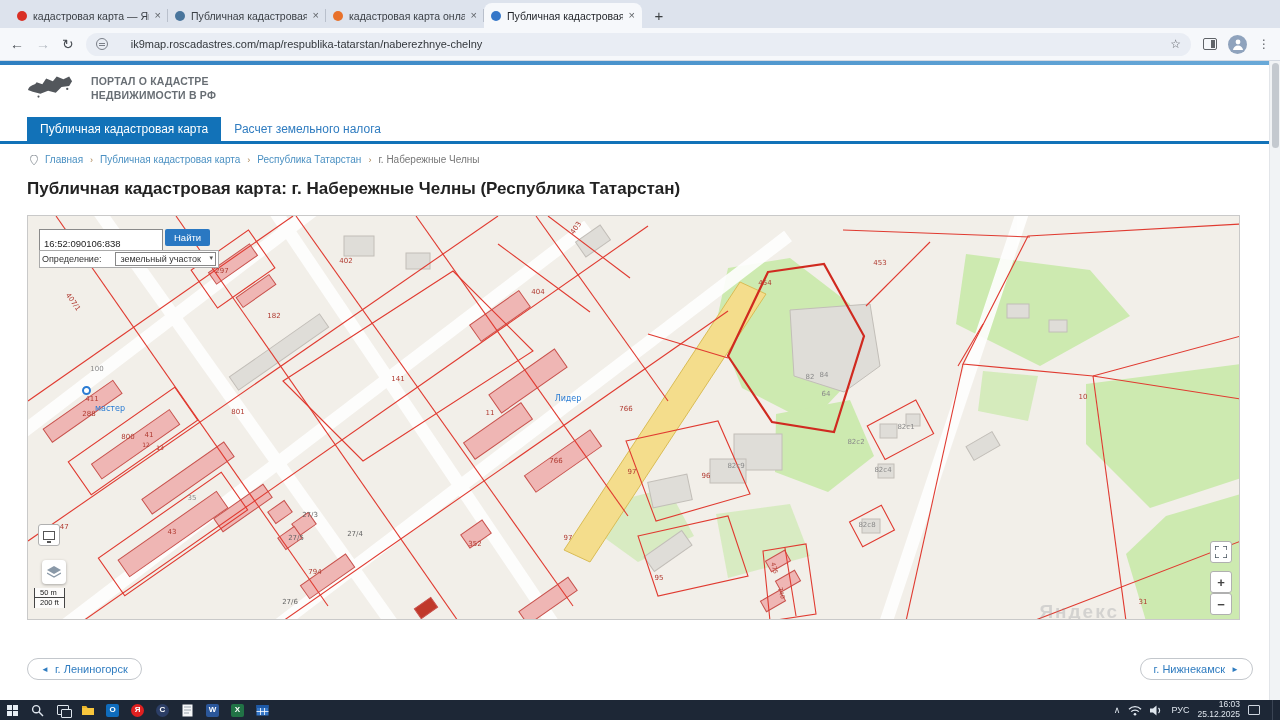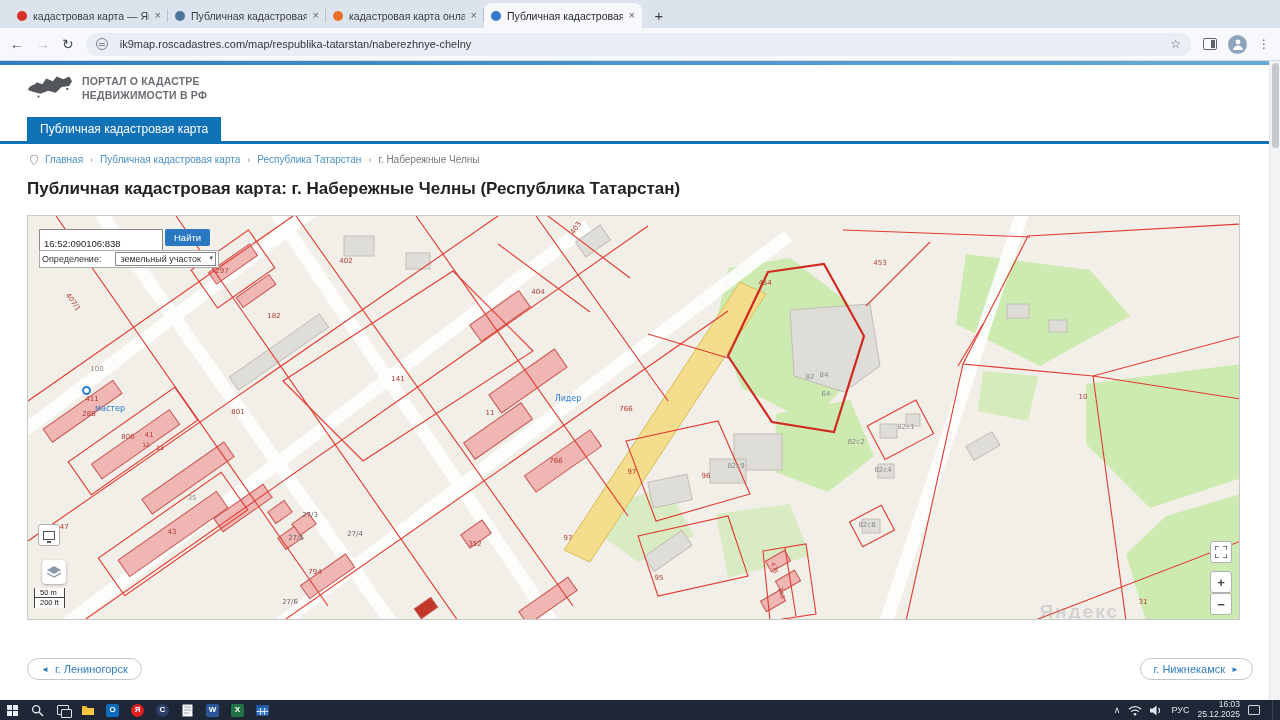--- a/index.html
+++ b/index.html
@@ -11,36 +11,36 @@
 .tab{width:158px;height:25px;display:flex;align-items:center;gap:6px;padding:0 7px;font-size:10.5px;color:#3a3f45;border-radius:8px 8px 0 0;flex:none;position:relative}
 .tab+.tab::before{content:"";position:absolute;left:-1px;top:6px;height:13px;width:1px;background:#b9c0cc}
 .tab.active{background:#f6f8fb;color:#1e2126}
 .favicon{width:10px;height:10px;border-radius:50%;flex:none;background:#888}
 .tab-label{flex:1;overflow:hidden;white-space:nowrap}
 .tab-close{flex:none;font-size:11px;color:#5f6368;line-height:1}
 .newtab{width:22px;height:22px;margin:0 0 2px 6px;display:flex;align-items:center;justify-content:center;color:#3c4043;font-size:15px}
 .toolbar{height:32px;background:#f6f8fb;display:flex;align-items:center;padding:0 10px;gap:12px;flex:none}
 .navbtn{color:#474c52;font-size:14px;line-height:1}
 .navbtn.disabled{color:#b4bac2}
-.urlbar{flex:1;height:23px;background:#e9edf4;border-radius:12px;display:flex;align-items:center;gap:12px;padding:0 10px;font-size:11px;color:#33373c}
+.urlbar{flex:1;height:23px;background:#e9edf4;border-radius:12px;display:flex;align-items:center;gap:23px;padding:0 10px;font-size:11px;color:#33373c}
 .tune-ico{width:12px;height:12px;border:1px solid #7b8089;border-radius:50%;flex:none;position:relative}
 .tune-ico::after{content:"";position:absolute;left:2px;top:4px;width:6px;height:1px;background:#7b8089;box-shadow:0 2px 0 #7b8089}
 .url-text{flex:1;white-space:nowrap;overflow:hidden}
 .star{color:#5f6368;font-size:12px}
 .chrome-right{display:flex;align-items:center;gap:11px;flex:none}
 .panel-ico{width:14px;height:12px;border:1.3px solid #5f6368;border-radius:2px;position:relative}
 .panel-ico::after{content:"";position:absolute;right:1px;top:1px;bottom:1px;width:4px;background:#5f6368}
 .avatar{width:19px;height:19px;border-radius:50%;background:#8fa3bd;display:flex;align-items:center;justify-content:center;overflow:hidden}
 .kebab{color:#5f6368;font-size:12px}
 .divider{height:1px;background:#d5dae2;flex:none}
 
 
 .page{flex:1;position:relative;background:#fff;overflow:hidden}
 .bluebar{height:4px;background:linear-gradient(90deg,#2e7fc1,#69a9d8)}
-.site-header{display:flex;align-items:center;gap:9px;margin:8px 0 0 27px}
+.site-header{display:flex;align-items:center;gap:18px;margin:8px 0 0 27px}
 .logo-text{font-size:10.5px;font-weight:bold;color:#686e74;line-height:1.3;letter-spacing:.2px}
 .site-nav{margin-top:12px;border-bottom:3px solid #1272b8;display:flex;align-items:flex-end;padding-left:27px}
 .nav-tab{font-size:12px;padding:5px 13px;white-space:nowrap}
 .nav-tab.active{background:#1272b8;color:#fff}
 .nav-tab.link{color:#2f7cc0}
 .breadcrumb{display:flex;align-items:center;gap:7px;margin:10px 0 0 30px;font-size:10px}
 .crumb{color:#4a90c2;white-space:nowrap}
 .crumb.current{color:#777}
 .crumb-sep{color:#a9814f;font-size:9px}
 .page-title{margin:14px 27px 0;font-size:17px;font-weight:bold;color:#222}
@@ -155,20 +155,21 @@
           </svg>
       </span>
       <div class="logo-text">
         <div>ПОРТАЛ О КАДАСТРЕ</div>
         <div>НЕДВИЖИМОСТИ В РФ</div>
       </div>
     </div>
 
     <div class="site-nav">
       <span class="nav-tab active">Публичная кадастровая карта</span>
+      <span class="nav-tab link">Расчет земельного налога</span>
     </div>
 
     <div class="breadcrumb">
       <svg width="8" height="10" viewBox="0 0 8 10">
           <path d="M4,0 a3.6,3.6 0 0 1 3.6,3.6 C7.6,6.2 4,10 4,10 C4,10 0.4,6.2 0.4,3.6 A3.6,3.6 0 0 1 4,0 Z" fill="none" stroke="#9aa0a6" stroke-width="1"></path>
         </svg>
       <span class="crumb">Главная</span>
       <span class="crumb-sep">›</span>
       <span class="crumb">Публичная кадастровая карта</span>
       <span class="crumb-sep">›</span>

